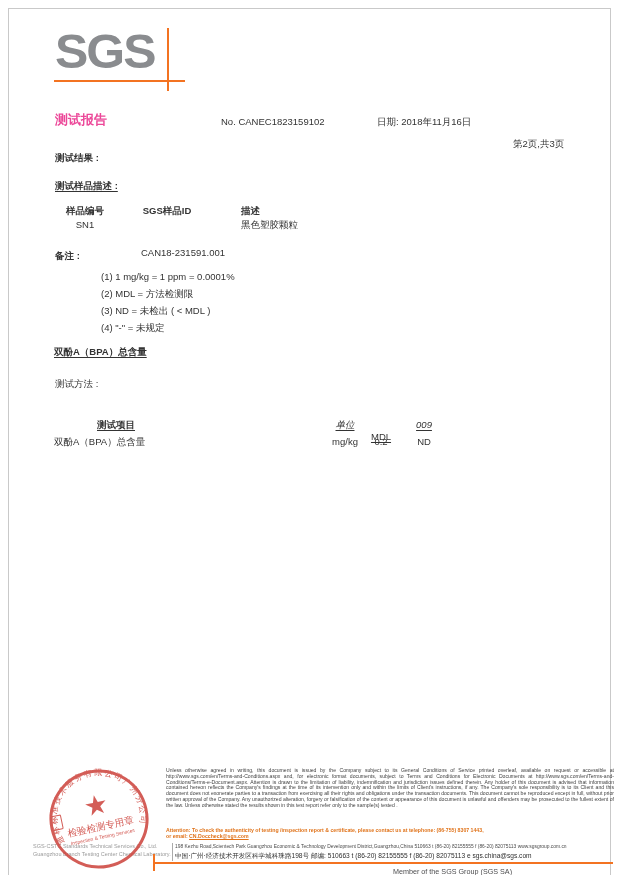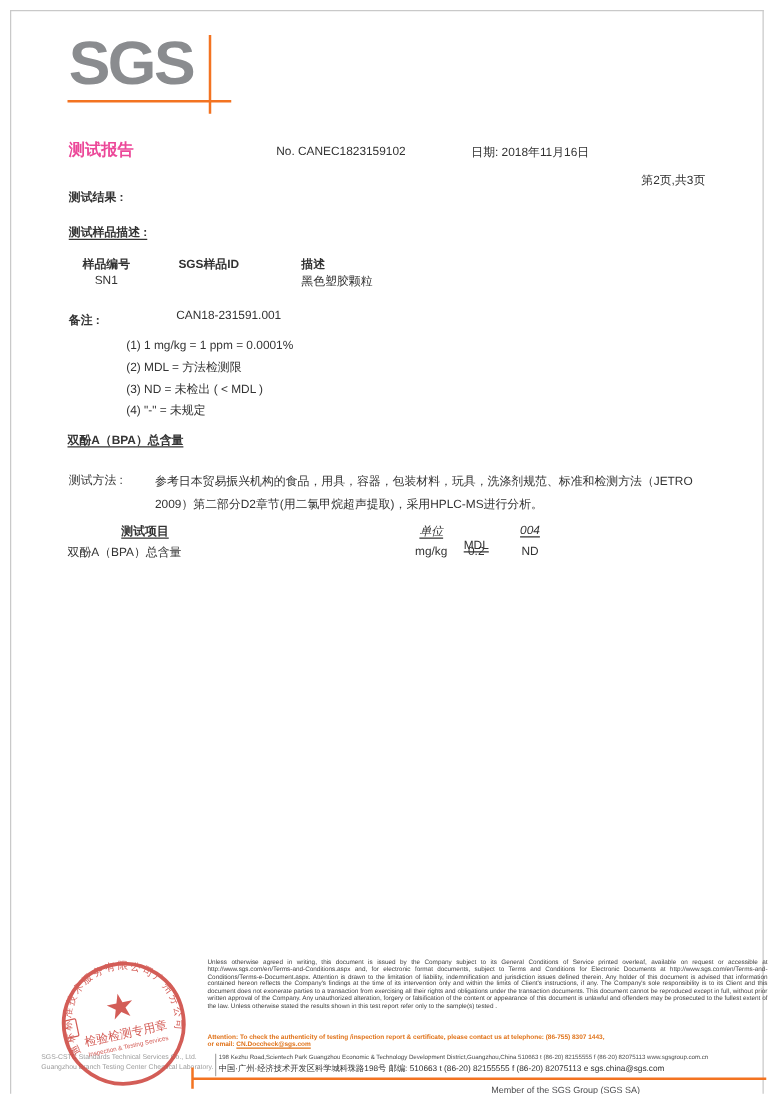--- a/index.html
+++ b/index.html
@@ -101,26 +101,25 @@
   <div class="abs cn st-c3">黑色塑胶颗粒</div>
 
   <div class="abs cn b notes-heading">备注 :</div>
   <div class="abs cn note-line n0">(1) 1 mg/kg = 1 ppm = 0.0001%</div>
   <div class="abs cn note-line n1">(2) MDL = 方法检测限</div>
   <div class="abs cn note-line n2">(3) ND = 未检出 ( &lt; MDL )</div>
   <div class="abs cn note-line n3">(4) "-" = 未规定</div>
 
   <div class="abs cn b u bpa-heading">双酚A（BPA）总含量</div>
   <div class="abs cn method-label">测试方法 :</div>
-  <div class="abs cn method-text">参考日本贸易振兴机构的食品，用具，容器，包装材料，玩具，洗涤剂规范、标准和检测方法（JETRO 2009）第二部分D2章节(用二氯甲烷超声提取)，采用HPLC-MS进行分析。</div>
 
   <div class="abs cn b u rt-h1">测试项目</div>
   <div class="abs cn u it rt-h2">单位</div>
   <div class="abs cn u rt-h3">MDL</div>
-  <div class="abs cn u it rt-h4">004</div>
+  <div class="abs cn u it rt-h4">009</div>
   <div class="abs cn rt-c1">双酚A（BPA）总含量</div>
   <div class="abs cn rt-c2">mg/kg</div>
   <div class="abs cn rt-c3">0.2</div>
   <div class="abs cn rt-c4">ND</div>
 
   <div class="abs lab-lines">
     <div>SGS-CSTC Standards Technical Services Co., Ltd.</div>
     <div>Guangzhou Branch Testing Center Chemical Laboratory.</div>
   </div>
 

